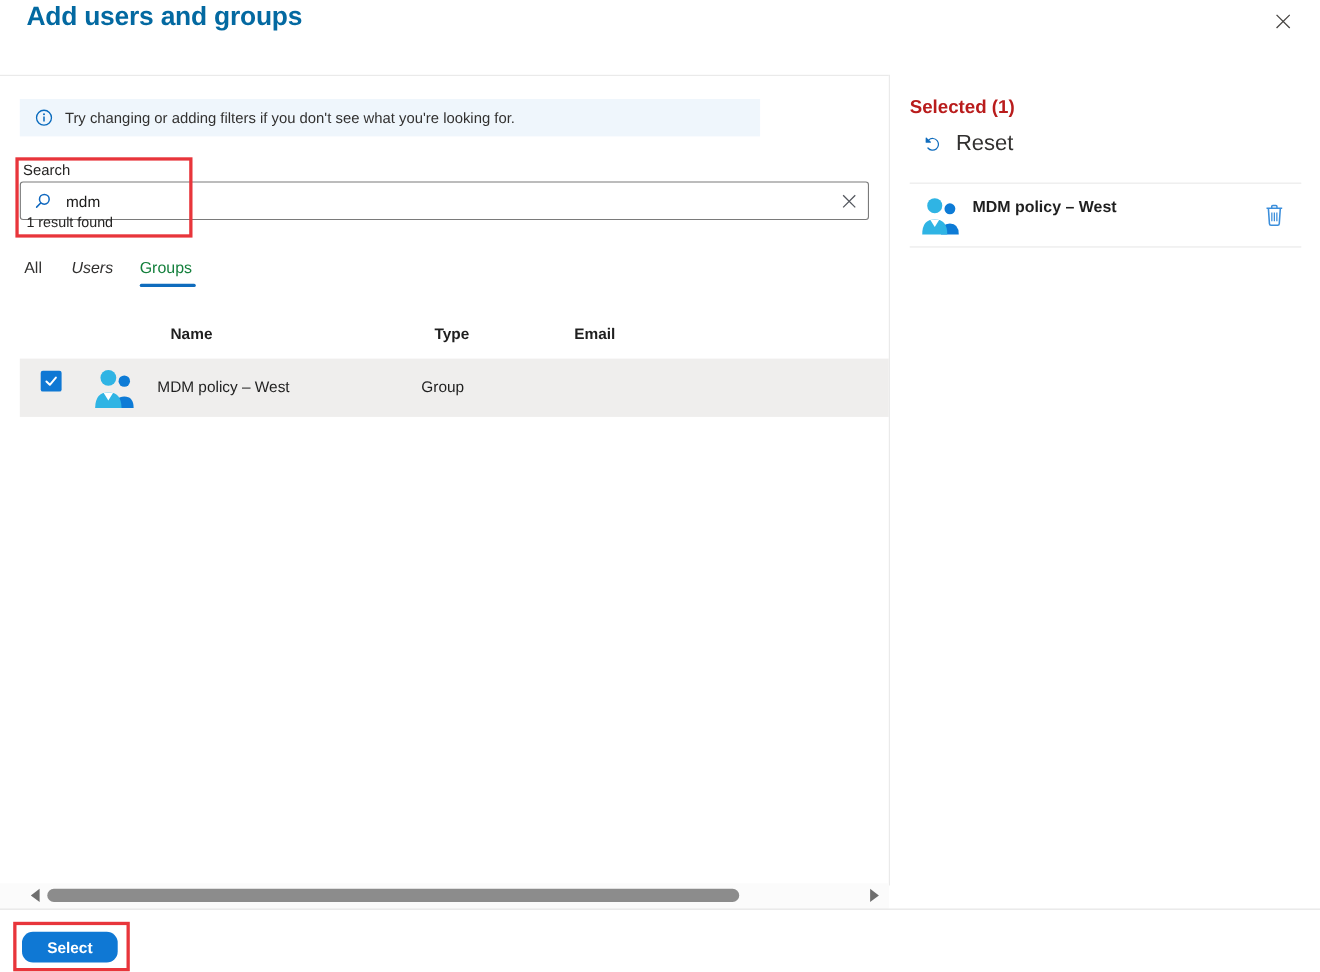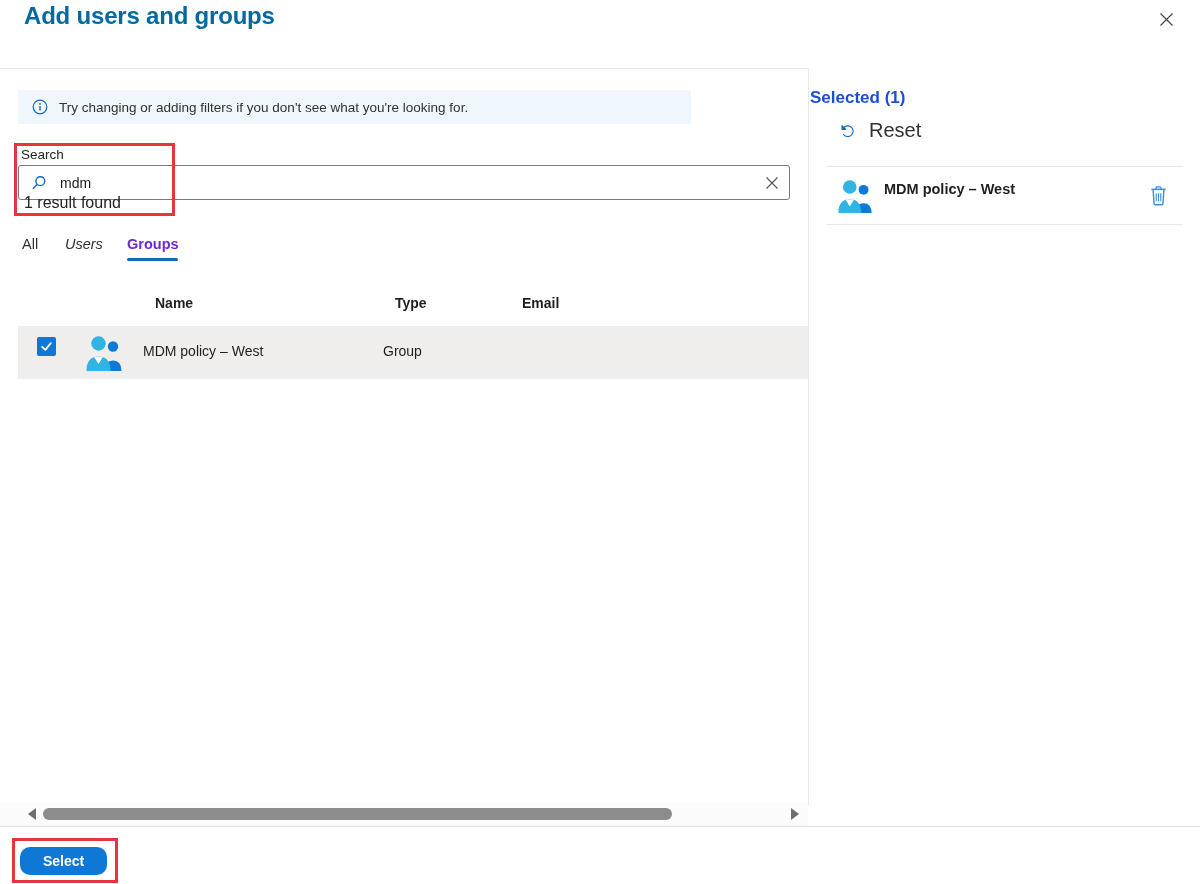--- a/index.html
+++ b/index.html
@@ -17,52 +17,52 @@
   .hr-bottom { left:0; top:826px; width:1200px; height:1px; background:#e2e2e2; }
 
   
   .banner { position:absolute; left:18px; top:90px; width:673px; height:34px; background:#eff6fc; display:flex; align-items:center; gap:11px; padding-left:14px; font-size:13.5px; color:#323130; }
 
   
   .search-label { position:absolute; left:21px; top:147px; font-size:13.5px; color:#252423; }
   .search-box { position:absolute; left:18px; top:165px; width:772px; height:35px; border:1px solid #7a7a7a; border-radius:3px; background:#fff; display:flex; align-items:center; padding:0 10px 0 12px; }
   .search-value { margin-left:13px; font-size:14px; color:#1b1a19; border:none; outline:none; background:transparent; flex:1; font-family:"Liberation Sans", sans-serif; }
   .clear-btn { background:none; border:none; cursor:pointer; display:flex; align-items:center; padding:0; }
-  .result-count { position:absolute; left:24px; top:194px; font-size:16px; color:#252423; }
+  .result-count { position:absolute; left:24px; top:194px; font-size:13px; color:#252423; }
 
   
   .annot { position:absolute; border:3px solid #e8353b; pointer-events:none; z-index:30; }
   .annot-search { left:14px; top:143px; width:161px; height:73px; }
   .annot-select { left:12px; top:838px; width:106px; height:45px; }
 
   
   .tab { position:absolute; top:236px; font-size:14.5px; color:#323130; cursor:pointer; }
   .tab-all { left:22px; }
   .tab-users { left:65px;font-style:italic; }
-  .tab-groups { left:127px; font-weight:700; color:#6d28d9; }
+  .tab-groups { left:127px; font-weight:400; color:#15803d; }
   .tab-underline { position:absolute; left:127px; top:258px; width:51px; height:3px; background:#0f6cbd; border-radius:2px; }
 
   
   .th { position:absolute; top:295px; font-size:14px; font-weight:700; color:#1f1f1f;margin-left:12px; }
   .th-name { left:143px; } .th-type { left:383px; } .th-email { left:510px; }
   .table-row { position:absolute; left:18px; top:326px; width:790px; height:53px; background:#efeeed; cursor:pointer; }
   .row-checkbox { position:absolute; left:19px; top:11px; width:19px; height:19px; background:#0f78d4; border-radius:2px; display:flex; align-items:center; justify-content:center; cursor:pointer; }
   .row-avatar { position:absolute; left:66px; top:7px; }
   .row-name { position:absolute; left:125px; top:17px; font-size:14px; color:#1f1f1f; }
   .row-type { position:absolute; left:365px; top:17px; font-size:14px; color:#1f1f1f; }
 
   
   .scroll-strip { position:absolute; left:0; top:803px; width:808px; height:23px; background:#fbfbfb; }
   .scroll-arrow { position:absolute; width:0; height:0; border-top:6px solid transparent; border-bottom:6px solid transparent; top:5px; cursor:pointer; }
   .scroll-left { left:28px; border-right:8px solid #6e6e6e; }
   .scroll-right { left:791px; border-left:8px solid #6e6e6e; }
   .scroll-thumb { position:absolute; left:43px; top:5px; width:629px; height:12px; background:#8c8c8c; border-radius:7px; cursor:grab; }
 
   
-  .sel-title { position:absolute; left:810px; top:88px; font-size:17px; font-weight:700; color:#1d4ed8;text-align:center; }
+  .sel-title { position:absolute; left:827px; top:88px; font-size:17px; font-weight:700; color:#b91c1c;text-align:center; }
   .reset-btn { position:absolute; left:837px; top:119px; display:flex; align-items:center; gap:14px; background:none; border:none; font-size:20px; color:#323130; cursor:pointer; font-family:"Liberation Sans", sans-serif; }
   .hr-sel-top { left:827px; top:166px; width:356px; height:1px; }
   .hr-sel-bottom { left:827px; top:224px; width:356px; height:1px; }
   .sel-avatar { position:absolute; left:836px; top:177px; }
   .sel-name { position:absolute; left:884px; top:181px; font-size:14.5px; font-weight:700; color:#1f1f1f; }
   .trash-btn { position:absolute; left:1144px; top:182px; width:28px; height:28px; background:none; border:none; cursor:pointer; display:flex; align-items:center; justify-content:center; }
 
   
   .select-btn { position:absolute; left:20px; top:847px; width:87px; height:28px; background:#0f78d4; color:#fff; border:none; border-radius:10px; font-size:14px; font-weight:700; cursor:pointer; font-family:"Liberation Sans", sans-serif; }
 </style>

